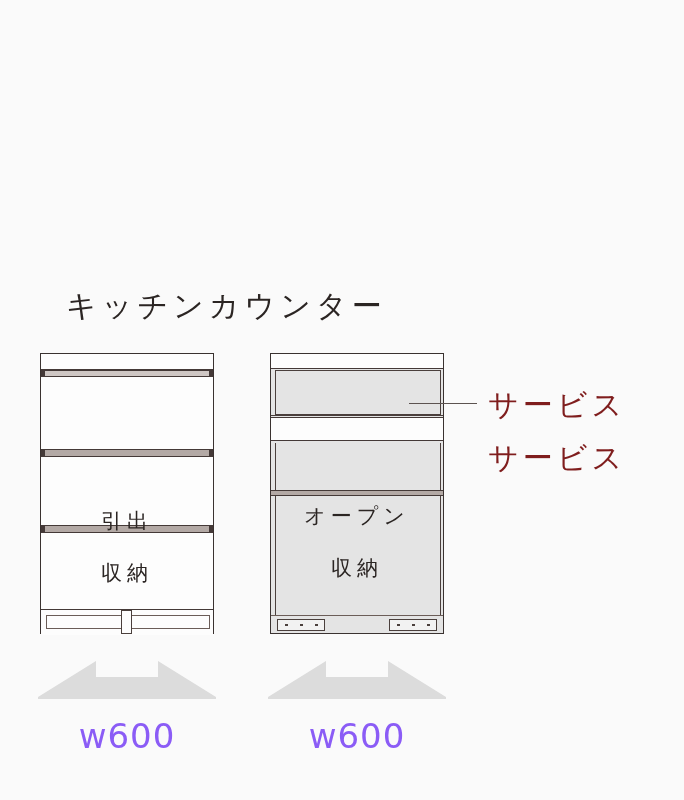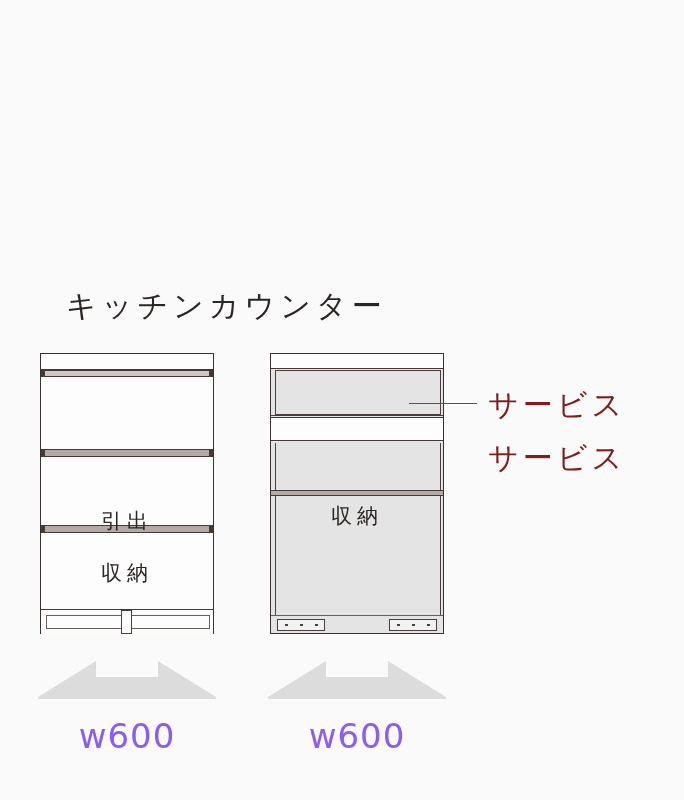--- a/index.html
+++ b/index.html
@@ -255,20 +255,21 @@
       <span class="dot" style="left:37px;"></span>
     </div>
     <div class="foot" style="right:6px; top:265px; width:48px; height:12px;">
       <span class="dot" style="left:7px;"></span>
       <span class="dot" style="left:22px;"></span>
       <span class="dot" style="left:37px;"></span>
     </div>
   </div>
 
   <div class="body-label" style="left:270px; top:490px; width:174px;">
+    <div>オープン</div>
     <div>収納</div>
   </div>
 
   <div class="leader" style="left:409px; top:403px; width:68px;"></div>
 
   <div class="callout" style="left:488px; top:378px;">
     <div>サービス</div>
     <div>サービス</div>
   </div>
 

